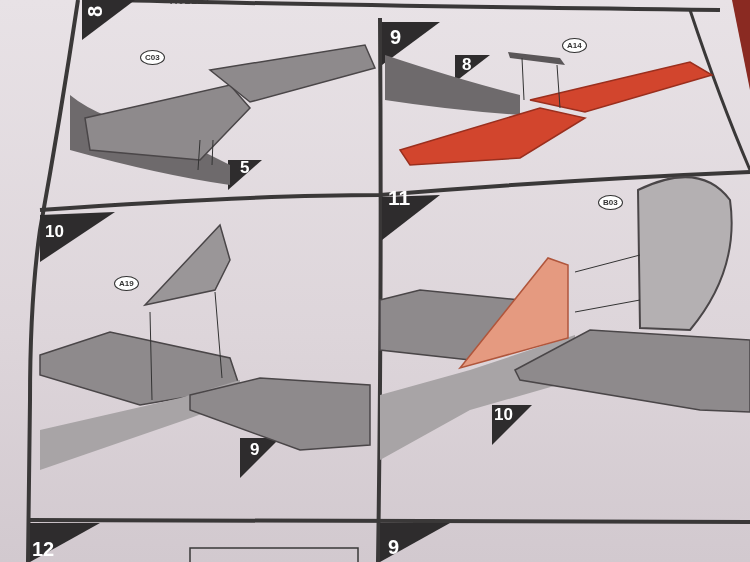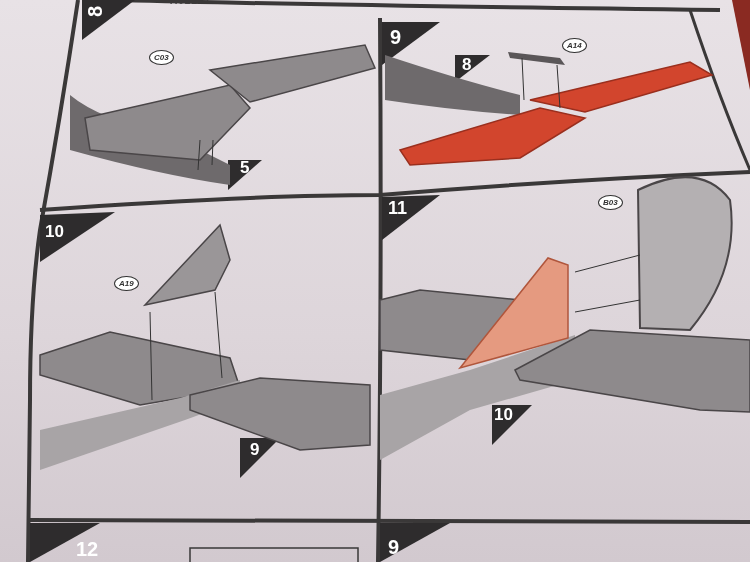--- a/index.html
+++ b/index.html
@@ -5,21 +5,21 @@
   html,body{margin:0;padding:0;}
   body{width:750px;height:562px;overflow:hidden;position:relative;
     background:linear-gradient(180deg,#e8e2e6 0%,#ddd5da 60%,#d2c9cf 100%);
     font-family:"Liberation Sans",sans-serif;}
   .page{position:absolute;inset:0;}
   .corner{position:absolute;top:0;right:0;width:40px;height:90px;background:#8a2a22;
     clip-path:polygon(55% 0,100% 0,100% 100%);}
   svg{position:absolute;left:0;top:0;}
   .step{position:absolute;color:#fff;font-weight:bold;font-size:20px;}
   .callout{position:absolute;font-size:8px;font-weight:bold;color:#333;
-    border:1.2px solid #333;border-radius:50%;background:#fff;padding:2px 4px;font-style:italic;}
+    border:1.2px solid #333;border-radius:50%;background:#fff;padding:2px 4px;}
   .ref{position:absolute;color:#fff;font-weight:bold;font-size:17px;}
   .hdr{position:absolute;left:170px;top:-5px;font-size:10px;color:#555;font-weight:bold;letter-spacing:1px;}
 </style>
 </head>
 <body>
 
 <div class="page">
   <div class="corner"></div>
   <div class="hdr">A02101</div>
 
@@ -83,25 +83,25 @@
       <line x1="640" y1="255" x2="575" y2="272" stroke="#333"></line>
       <line x1="640" y1="300" x2="575" y2="312" stroke="#333"></line>
     </g>
 
     <rect x="190" y="548" width="168" height="20" fill="none" stroke="#3a3838" stroke-width="1.5"></rect>
   </svg>
 
   <span class="step" style="left:90px;top:0px;transform:rotate(-90deg);">8</span>
   <span class="step" style="left:390px;top:26px;">9</span>
   <span class="step" style="left:45px;top:222px;font-size:17px;">10</span>
-  <span class="step" style="left:388px;top:198px;font-size:18px;">11</span>
-  <span class="step" style="left:32px;top:538px;margin-left:44px;">12</span>
+  <span class="step" style="left:388px;top:186px;font-size:21px;">11</span>
+  <span class="step" style="left:32px;top:538px;">12</span>
   <span class="step" style="left:388px;top:536px;">9</span>
 
-  <span class="callout" style="left:149px;top:50px;">C03</span>
+  <span class="callout" style="left:140px;top:50px;">C03</span>
   <span class="callout" style="left:562px;top:38px;">A14</span>
   <span class="callout" style="left:114px;top:276px;">A19</span>
   <span class="callout" style="left:598px;top:195px;text-align:right;">B03</span>
 
   <span class="ref" style="left:240px;top:158px;">5</span>
   <span class="ref" style="left:462px;top:55px;">8</span>
   <span class="ref" style="left:250px;top:440px;">9</span>
   <span class="ref" style="left:494px;top:405px;">10</span>
 </div>
 

